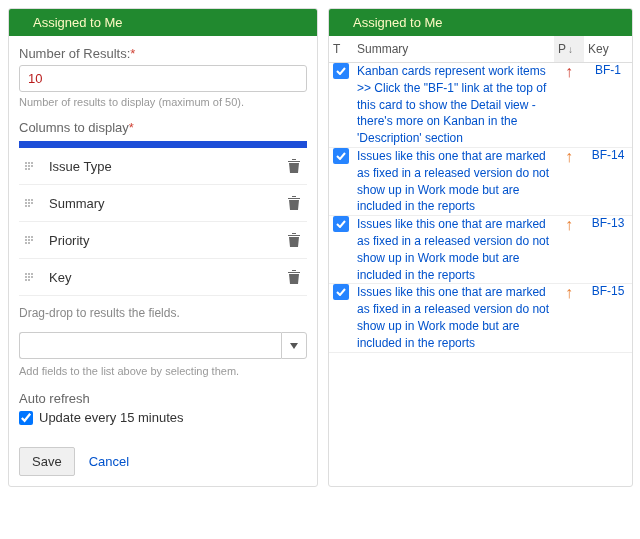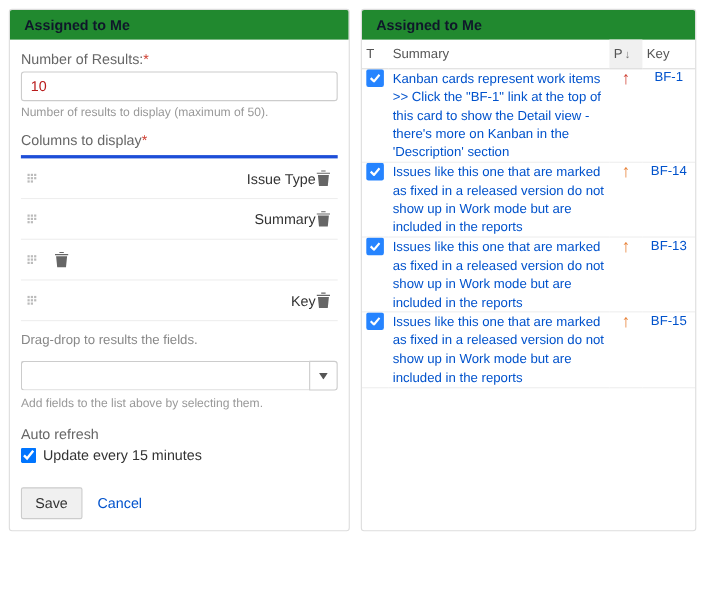--- a/index.html
+++ b/index.html
@@ -1,27 +1,27 @@
 <!DOCTYPE html>
 <html><head>
 <meta charset="utf-8">
 <style>
 * { box-sizing: border-box; margin: 0; padding: 0; }
 body { font-family: Arial, Helvetica, sans-serif; font-size: 13px; color: #333; background: #fff; padding: 8px; }
 .container { display: flex; gap: 10px; width: 640px; }
 .panel { flex: 1; border: 1px solid #ddd; border-radius: 3px; overflow: hidden; background: #fff; }
 .panel-left { flex: 0 0 310px; }
 .panel-right { flex: 0 0 305px; }
-.panel-header { background: #21892f; color: #0f172a; font-weight: bold; padding: 6px 13px; font-size: 13px; }
+.panel-header { background: #21892f; color: #fef9c3; font-weight: normal; padding: 6px 24px; font-size: 13px; }
 .panel-body { padding: 10px; }
 .form-label { color: #666; font-size: 13px; display: block; margin-bottom: 4px; }
 .required { color: #d04437; }
 .text-input { width: 100%; padding: 5px 8px; border: 1px solid #ccc; border-radius: 3px; font-size: 13px; color: #b91c1c; margin-bottom: 4px; }
 .hint { color: #999; font-size: 11px; margin-bottom: 12px; display: block; }
-.field-list { border-top: 3px solid #1d4ed8; margin-top: 6px; margin-bottom: 10px; text-align: right; }
+.field-list { border-top: 7px solid #1d4ed8; margin-top: 6px; margin-bottom: 10px; }
 .field-row { display: flex; align-items: center; padding: 10px 6px; border-bottom: 1px solid #eee; }
 .drag-handle { width: 10px; height: 16px; margin-right: 14px; display: flex; flex-wrap: wrap; gap: 1px; align-content: center; cursor: grab; }
 .drag-handle span { width: 2px; height: 2px; background: #bbb; }
 .field-label { flex: 1; color: #333; font-size: 13px; }
 .trash-icon { width: 14px; height: 16px; cursor: pointer; }
 .trash-icon svg { fill: #666; }
 .select-wrap { display: flex; margin-bottom: 6px; }
 .select-wrap input { flex: 1; border: 1px solid #ccc; border-right: none; border-radius: 3px 0 0 3px; padding: 5px; }
 .select-caret { width: 26px; border: 1px solid #ccc; border-radius: 0 3px 3px 0; display: flex; align-items: center; justify-content: center; cursor: pointer; background: #fff; }
 .select-caret svg { fill: #555; }
@@ -100,20 +100,21 @@
             <span class="drag-handle">
               <span></span>
               <span></span>
               <span></span>
               <span></span>
               <span></span>
               <span></span>
               <span></span>
               <span></span>
             </span>
+            <span class="field-label">Priority</span>
             <span class="trash-icon"><svg viewBox="0 0 14 16">
                 <path d="M1 3h12v1H1zM5 1h4v1H5zM2 5h10l-1 10H3z"></path>
               </svg></span>
           </div>
           <div class="field-row">
             <span class="drag-handle">
               <span></span>
               <span></span>
               <span></span>
               <span></span>

